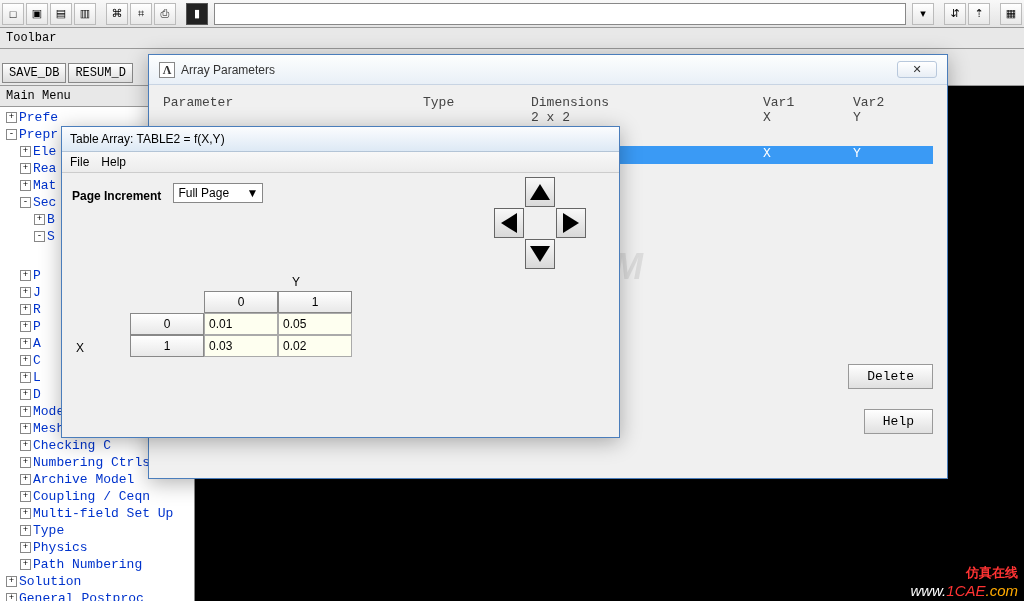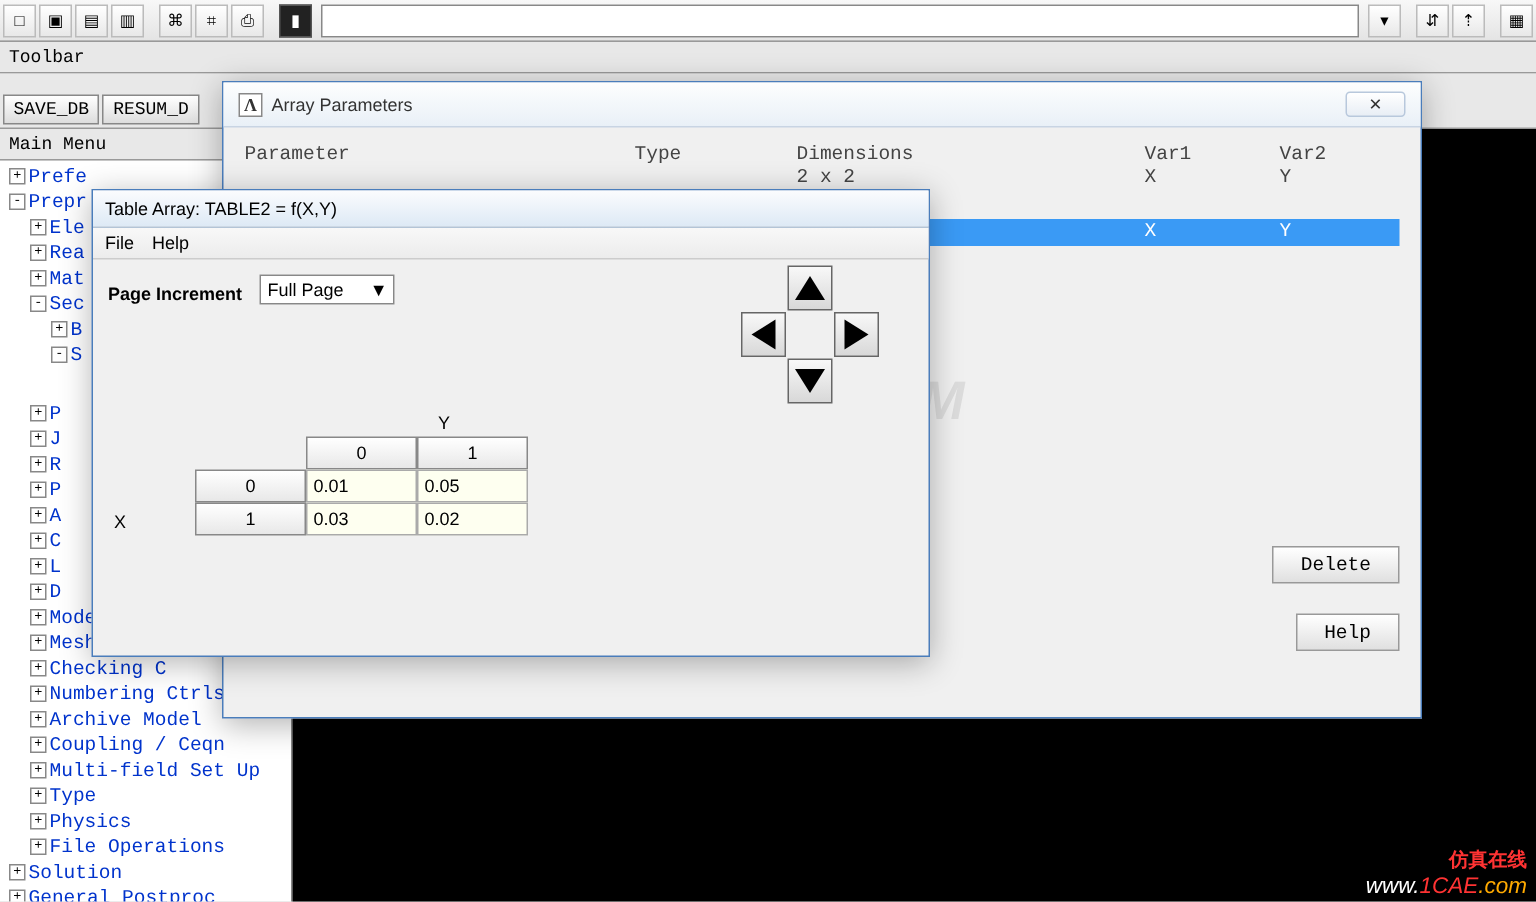--- a/index.html
+++ b/index.html
@@ -326,21 +326,21 @@
         <div class="tree-item" style="padding-left: 18px;">
           <span class="tree-box">+</span>
           <span>Type</span>
         </div>
         <div class="tree-item" style="padding-left: 18px;">
           <span class="tree-box">+</span>
           <span>Physics</span>
         </div>
         <div class="tree-item" style="padding-left: 18px;">
           <span class="tree-box">+</span>
-          <span>File Operations</span>
+          <span>Path Numbering</span>
         </div>
         <div class="tree-item" style="padding-left: 4px;">
           <span class="tree-box">+</span>
           <span>Solution</span>
         </div>
         <div class="tree-item" style="padding-left: 4px;">
           <span class="tree-box">+</span>
           <span>General Postproc</span>
         </div>
       </div>

